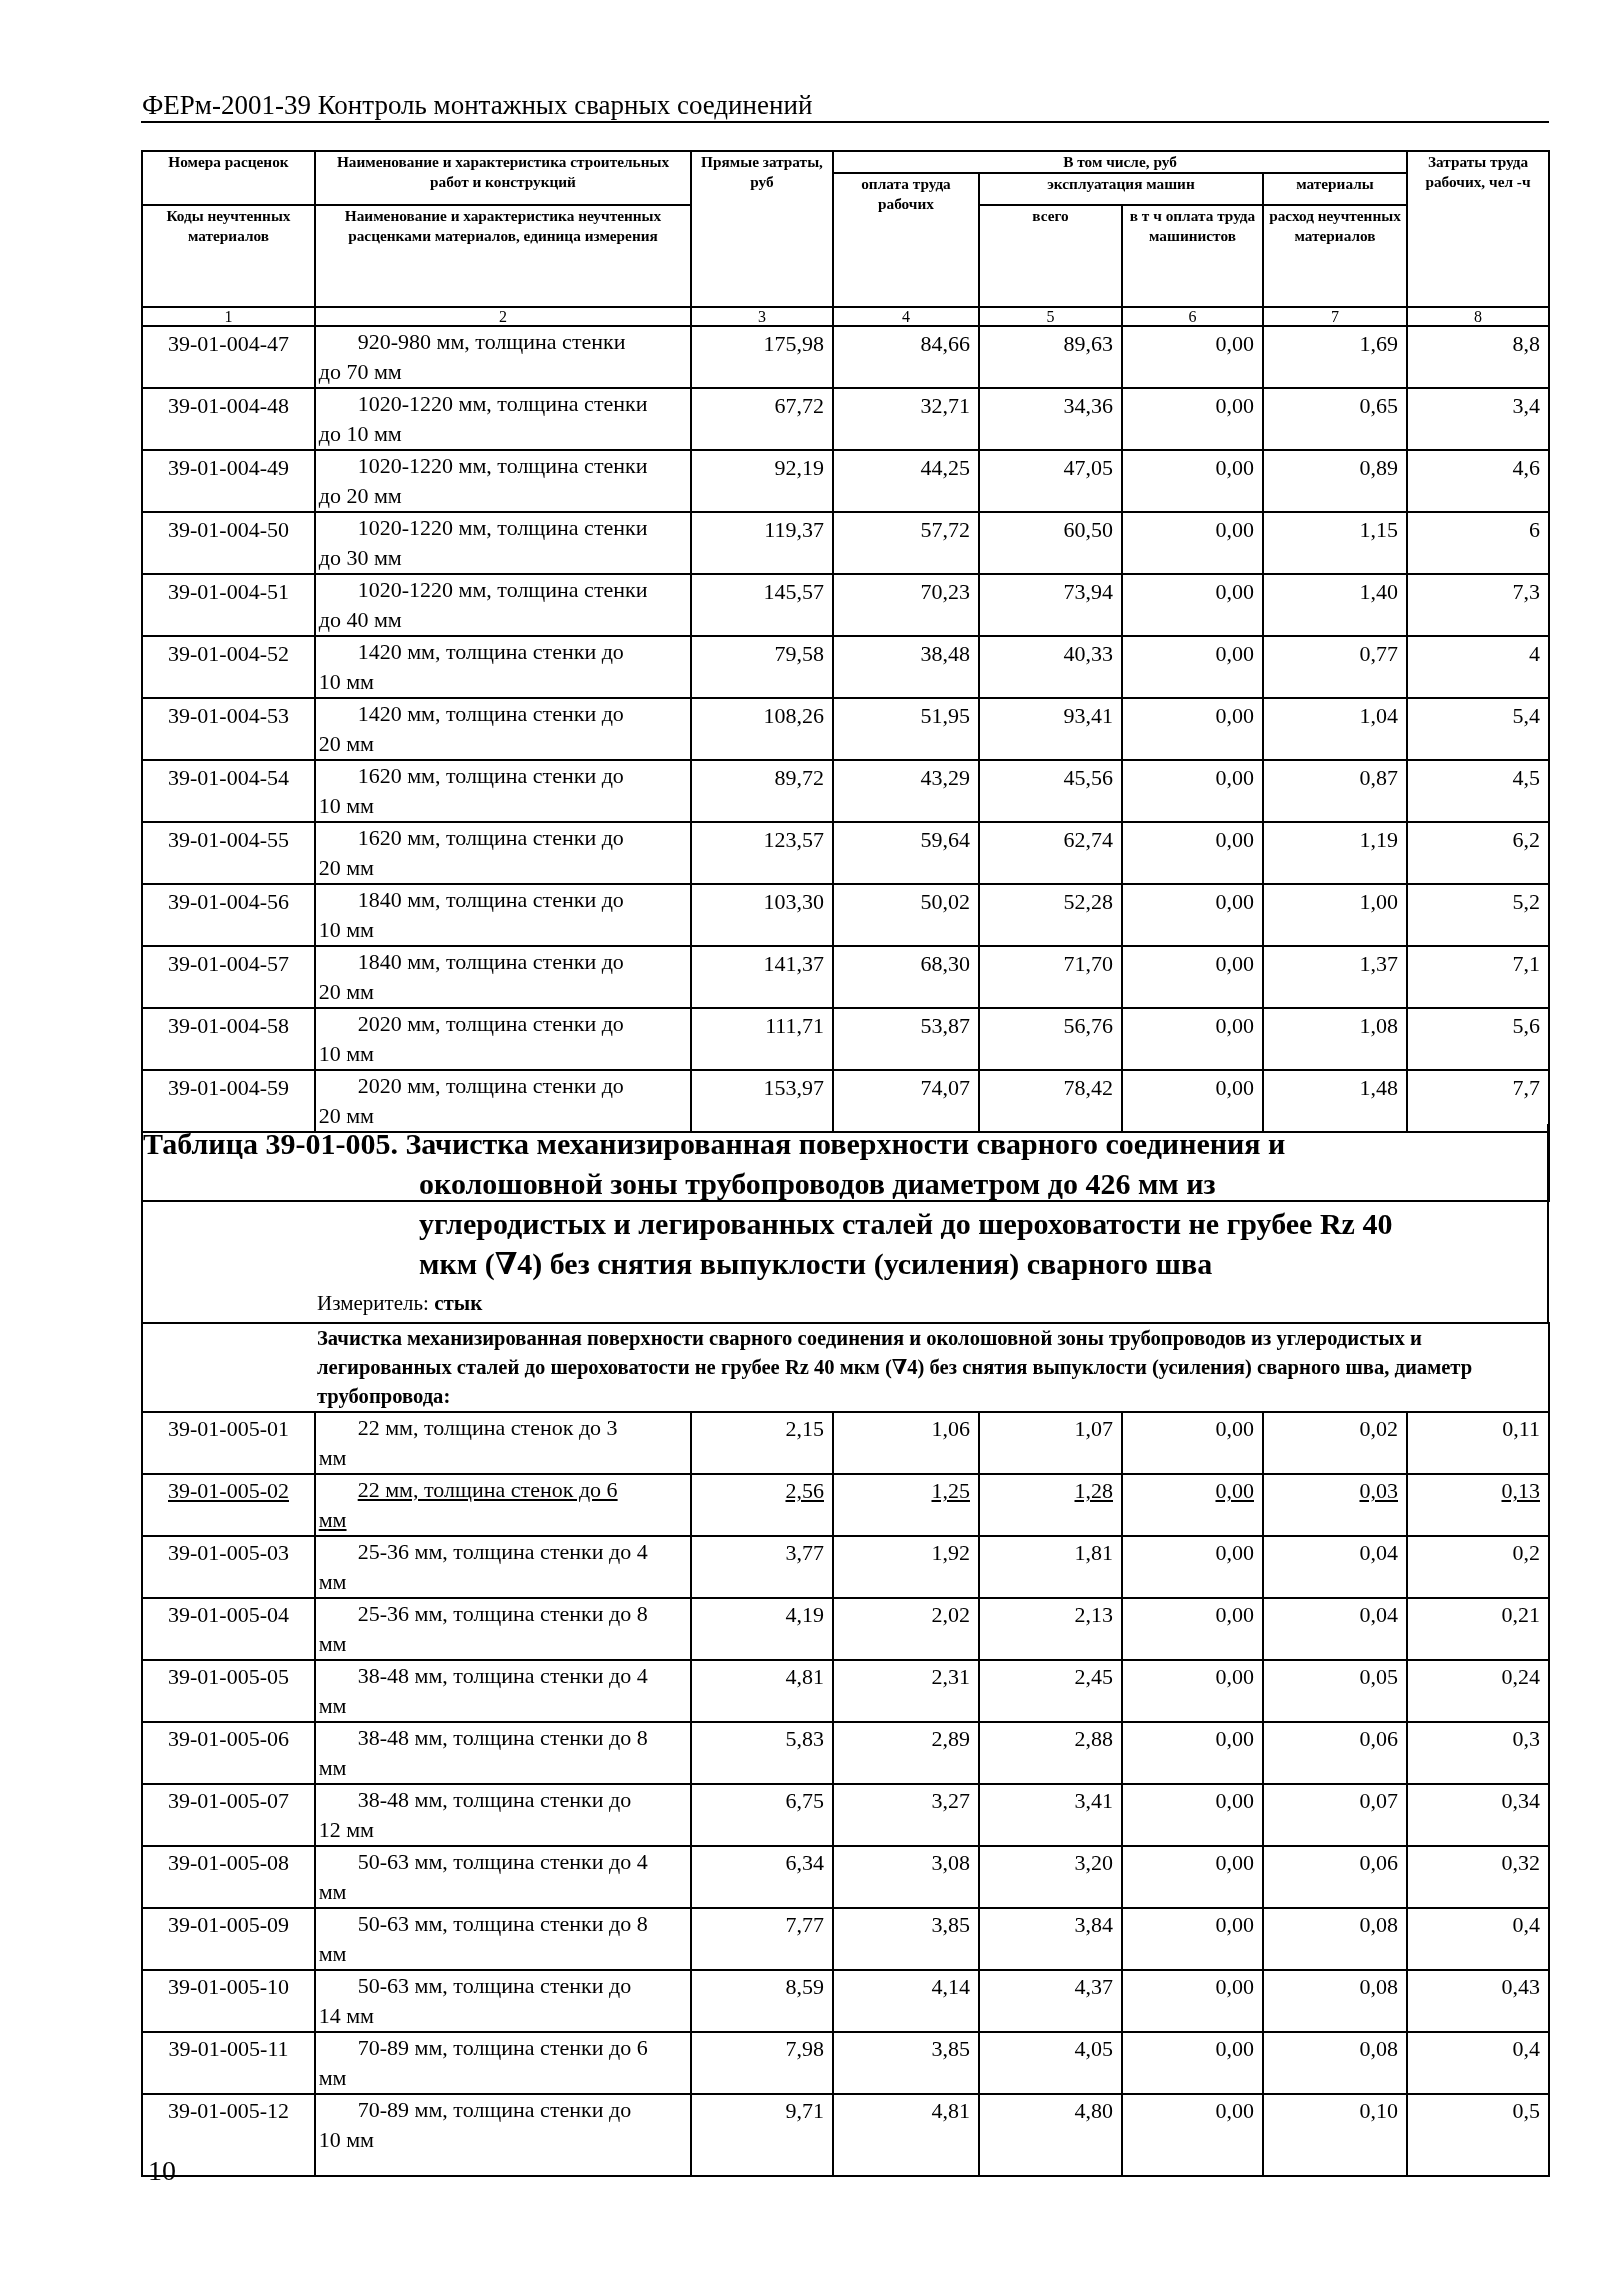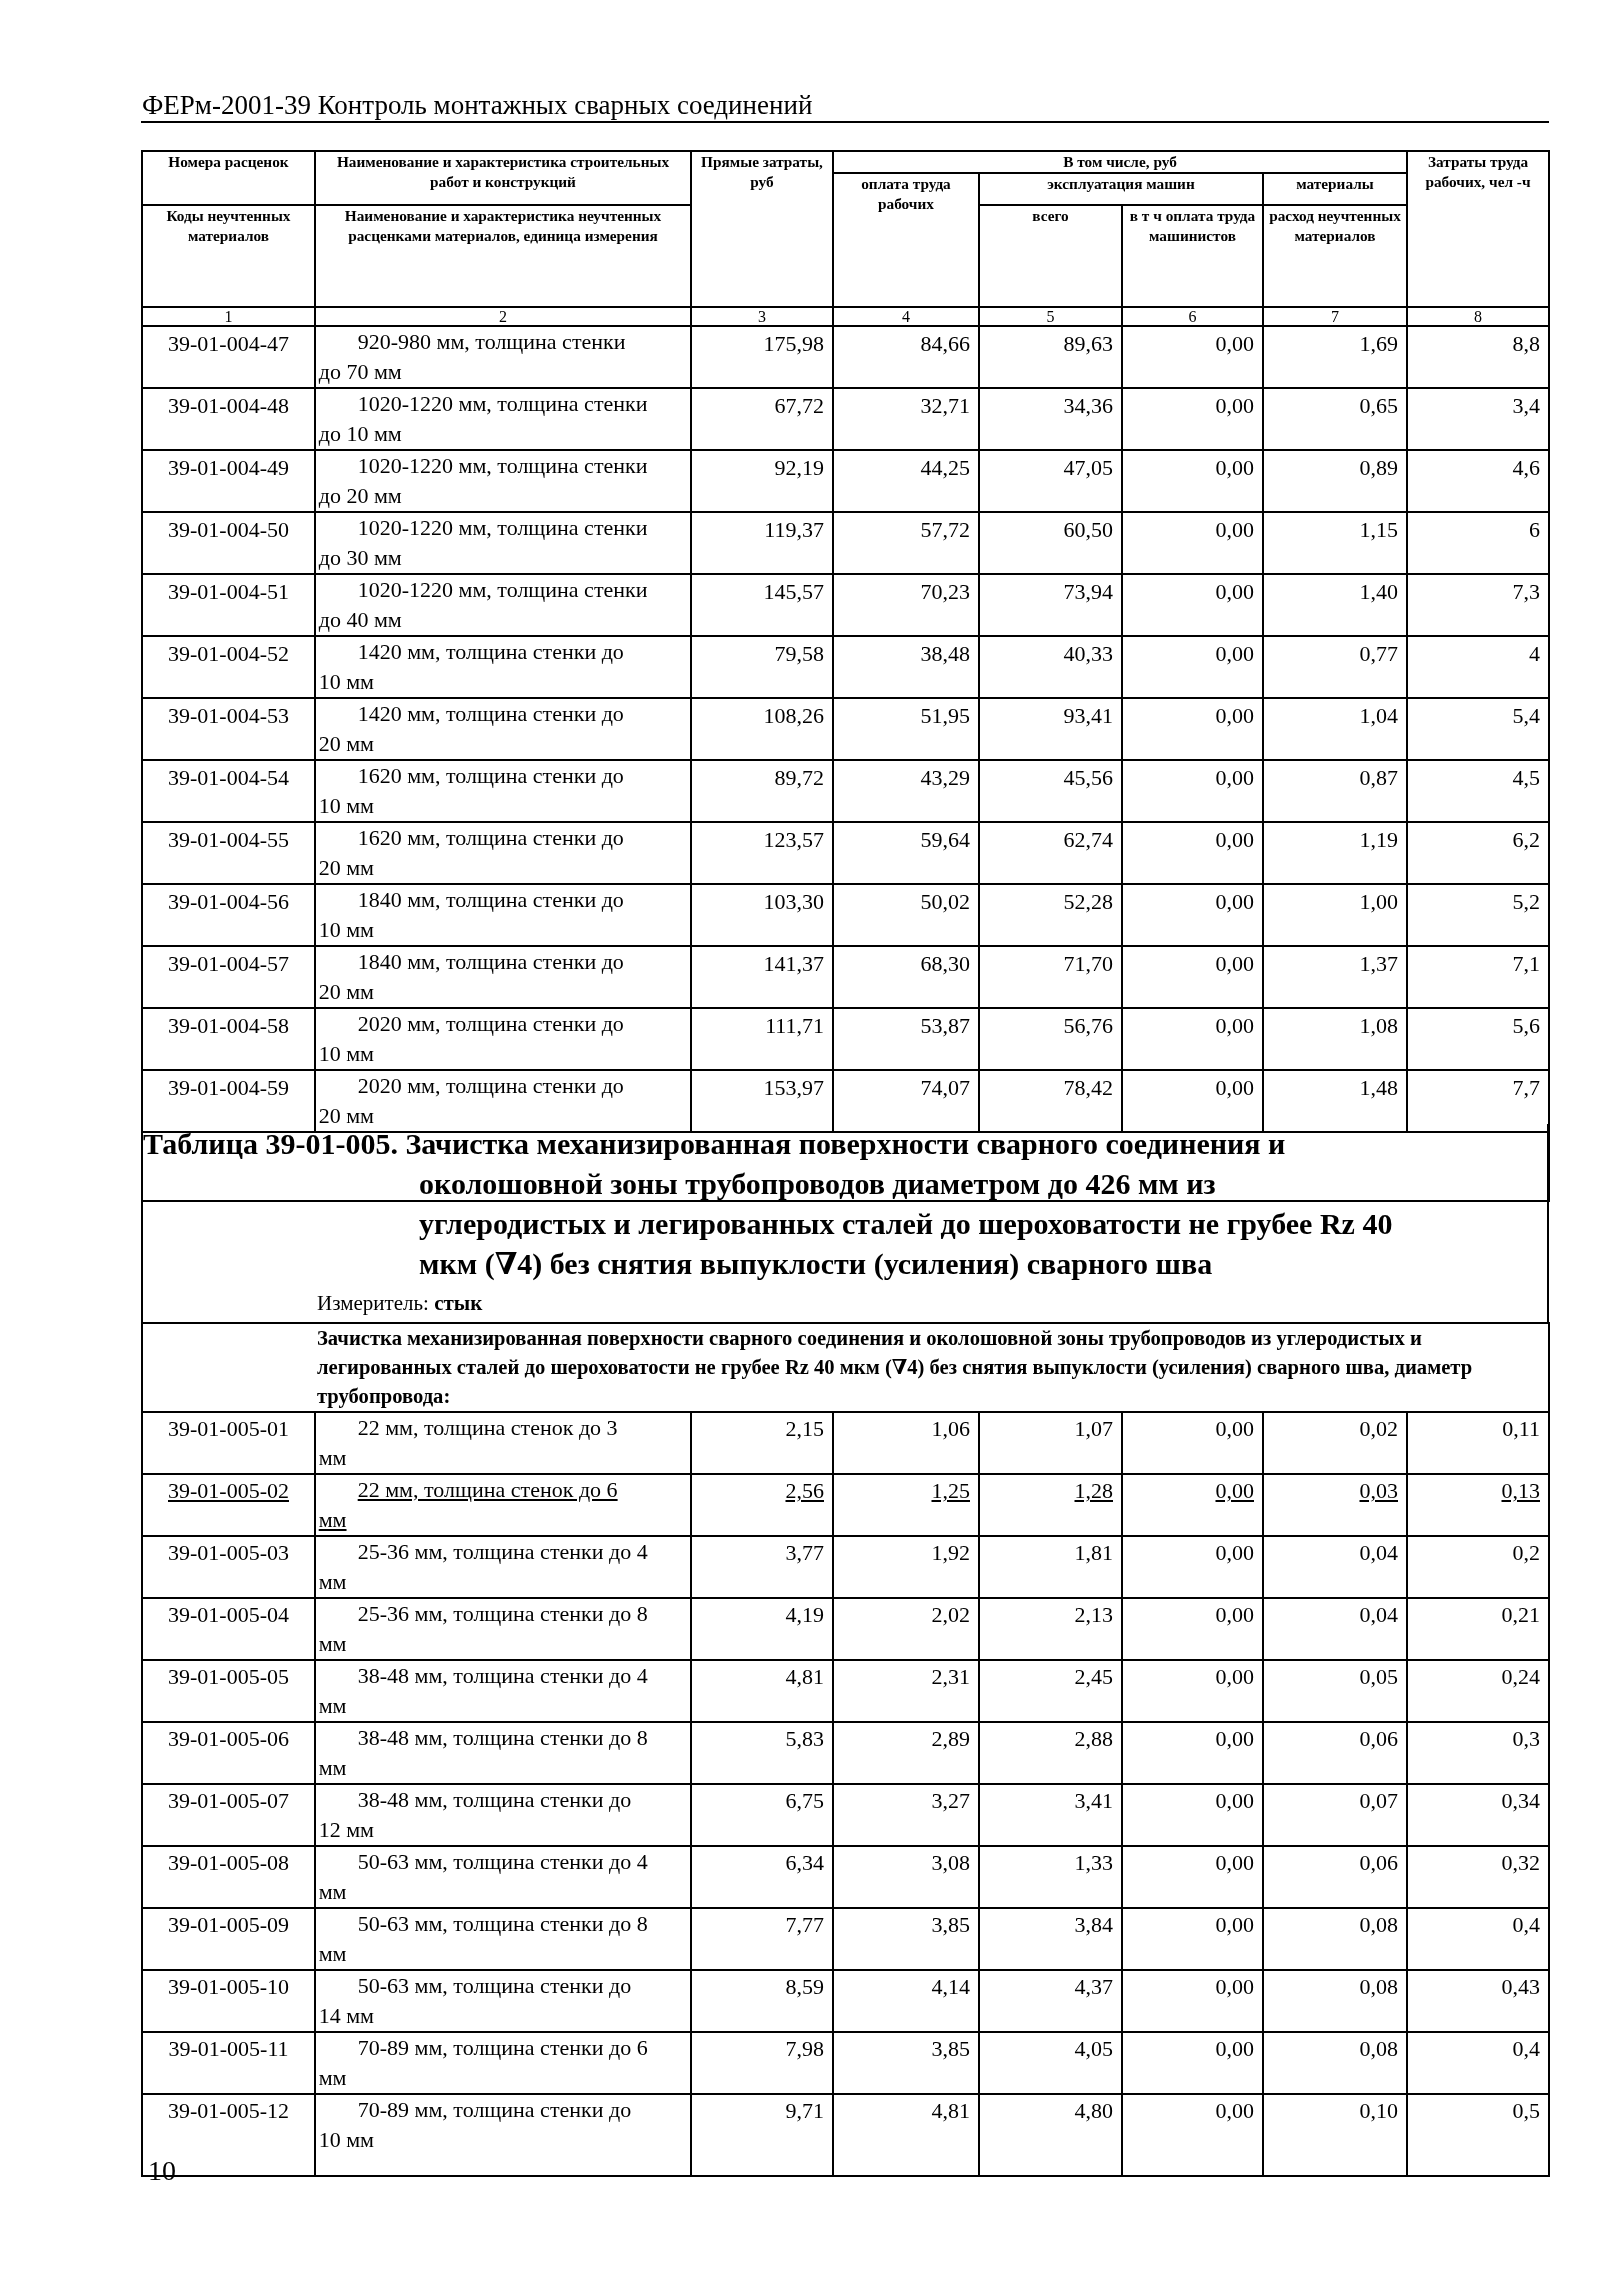--- a/index.html
+++ b/index.html
@@ -320,21 +320,21 @@
         <td class="num">3,41</td>
         <td class="num">0,00</td>
         <td class="num">0,07</td>
         <td class="num">0,34</td>
       </tr>
       <tr class="data" style="height: 55px;">
         <td class="code">39-01-005-08</td>
         <td class="name"><span class="indent"></span><span>50-63 мм, толщина стенки до 4</span><br><span>мм</span></td>
         <td class="num">6,34</td>
         <td class="num">3,08</td>
-        <td class="num">1,33</td>
+        <td class="num">3,20</td>
         <td class="num">0,00</td>
         <td class="num">0,06</td>
         <td class="num">0,32</td>
       </tr>
       <tr class="data" style="height: 55px;">
         <td class="code">39-01-005-09</td>
         <td class="name"><span class="indent"></span><span>50-63 мм, толщина стенки до 8</span><br><span>мм</span></td>
         <td class="num">7,77</td>
         <td class="num">3,85</td>
         <td class="num">3,84</td>

